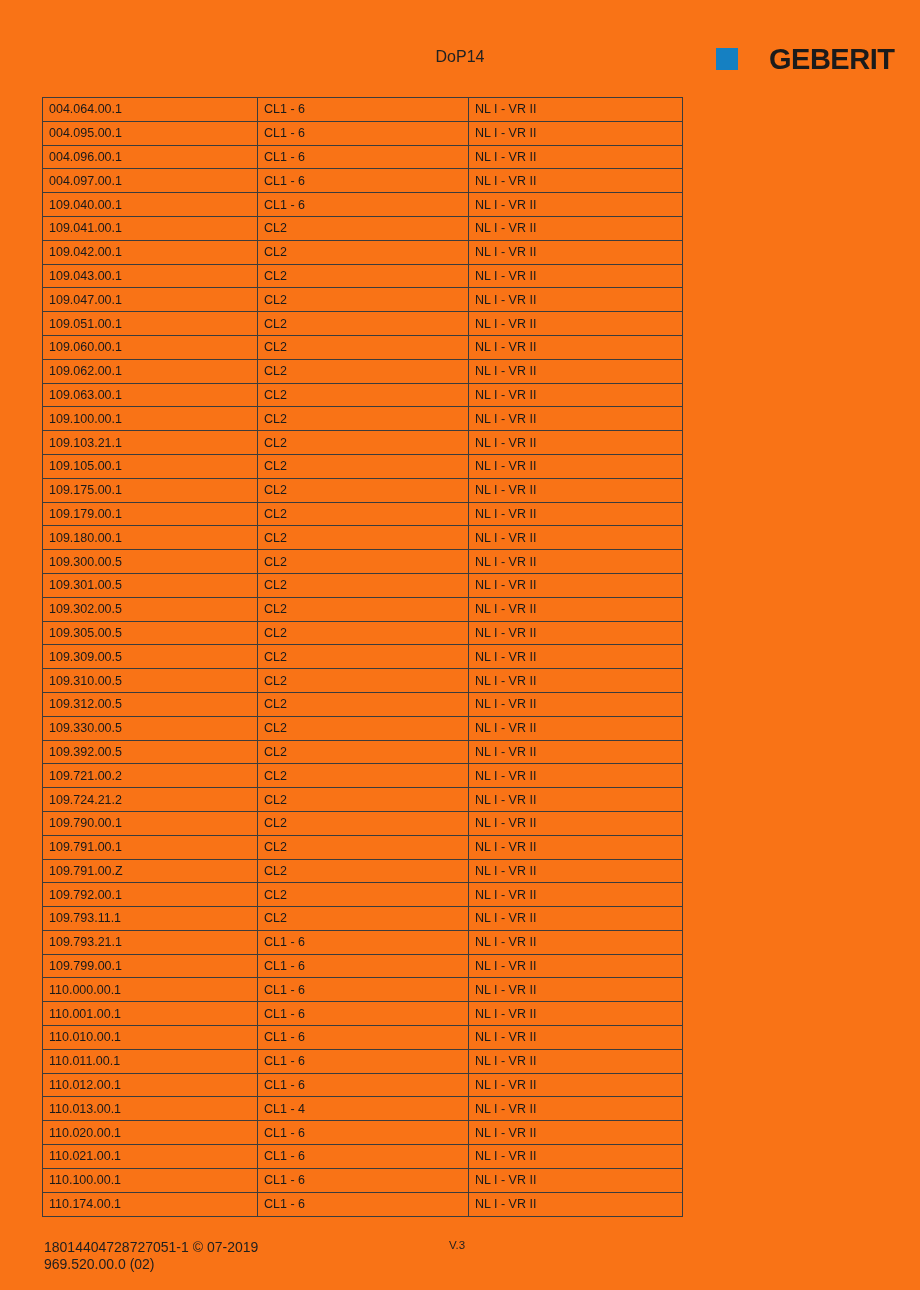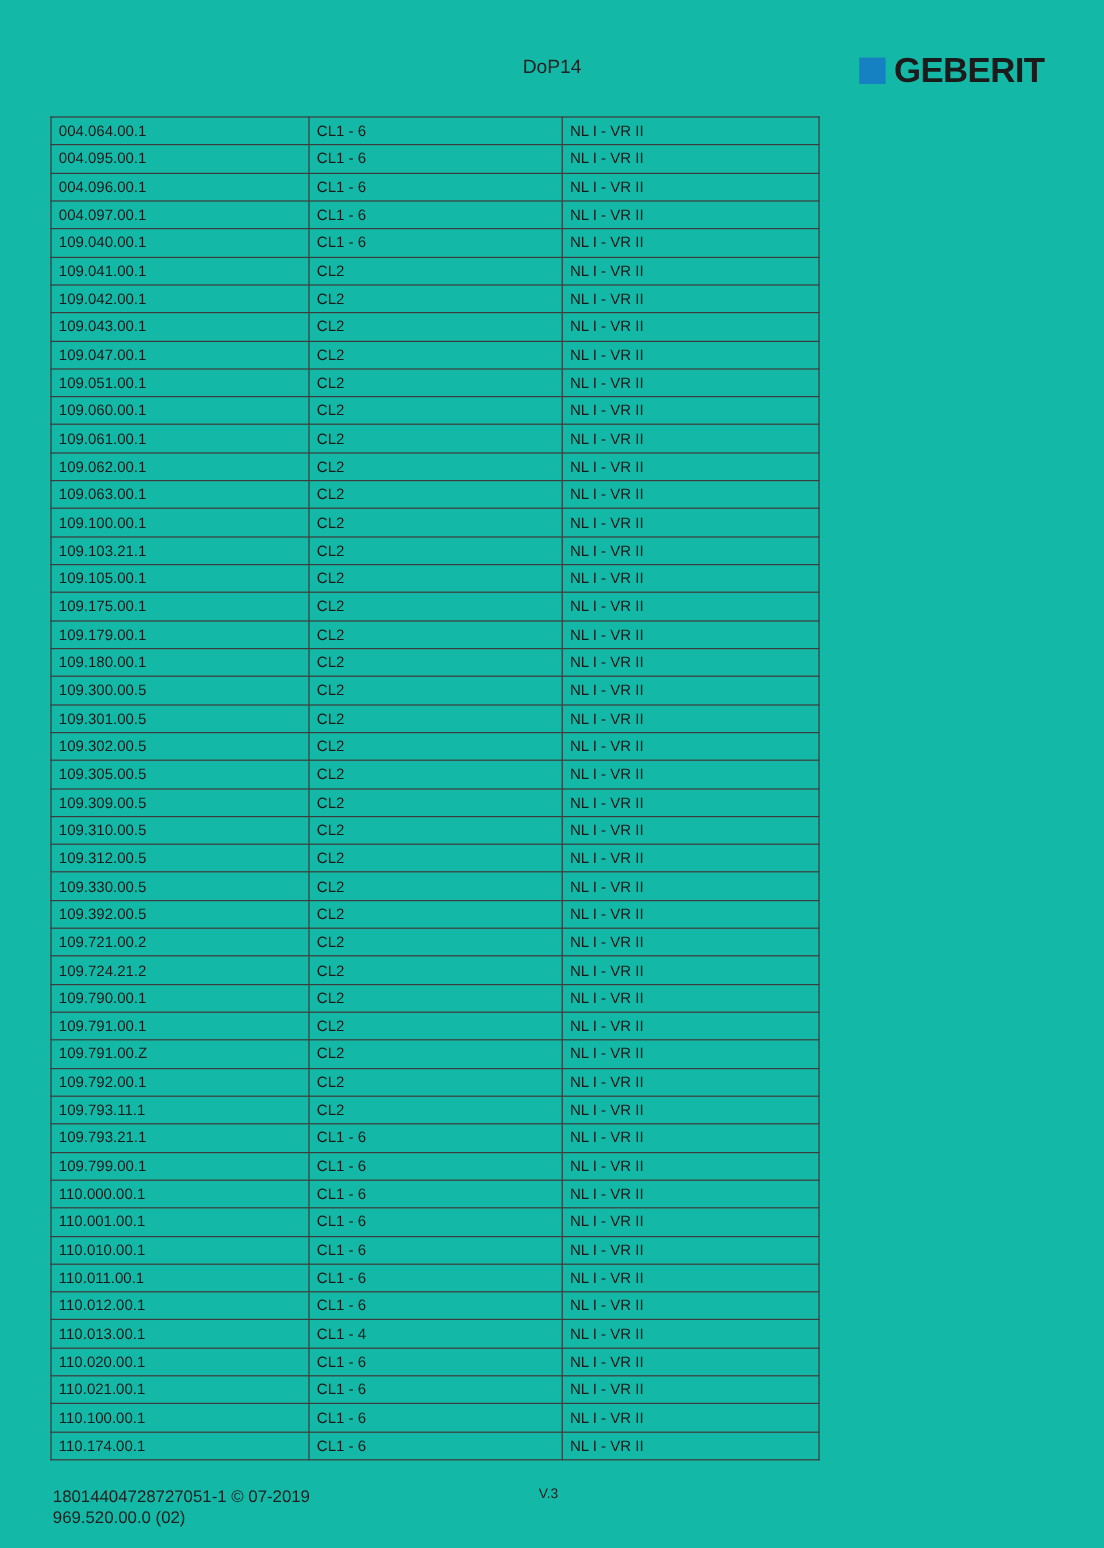--- a/index.html
+++ b/index.html
@@ -5,21 +5,21 @@
   html, body {
     margin: 0;
     padding: 0;
     background: #ffffff;
     font-family: "Liberation Sans", sans-serif;
   }
   .page {
     position: relative;
     width: 920px;
     height: 1290px;
-    background: #14b8a6;
+    background: #f97316;
     overflow: hidden;
     color: #1a1a1a;
   }
   .doc-title {
     position: absolute;
     top: 48px;
     left: 0;
     right: 0;
     text-align: center;
     font-size: 16px;
@@ -38,20 +38,21 @@
     width: 22px;
     height: 22px;
     margin-right: 7px;
   }
   .logo-text {
     font-size: 29px;
     font-weight: bold;
     letter-spacing: -0.5px;
     color: #1b1b1b;
     line-height: 22px;
+    margin-left: 24px;
   }
   .doc-table {
     position: absolute;
     left: 42px;
     top: 97px;
     width: 640px;
     height: 1120px;
     border-collapse: collapse;
     table-layout: fixed;
     padding-left: 32px;
@@ -153,25 +154,20 @@
           <td>109.051.00.1</td>
           <td>CL2</td>
           <td>NL I - VR II</td>
         </tr>
         <tr>
           <td>109.060.00.1</td>
           <td>CL2</td>
           <td>NL I - VR II</td>
         </tr>
         <tr>
-          <td>109.061.00.1</td>
-          <td>CL2</td>
-          <td>NL I - VR II</td>
-        </tr>
-        <tr>
           <td>109.062.00.1</td>
           <td>CL2</td>
           <td>NL I - VR II</td>
         </tr>
         <tr>
           <td>109.063.00.1</td>
           <td>CL2</td>
           <td>NL I - VR II</td>
         </tr>
         <tr>

